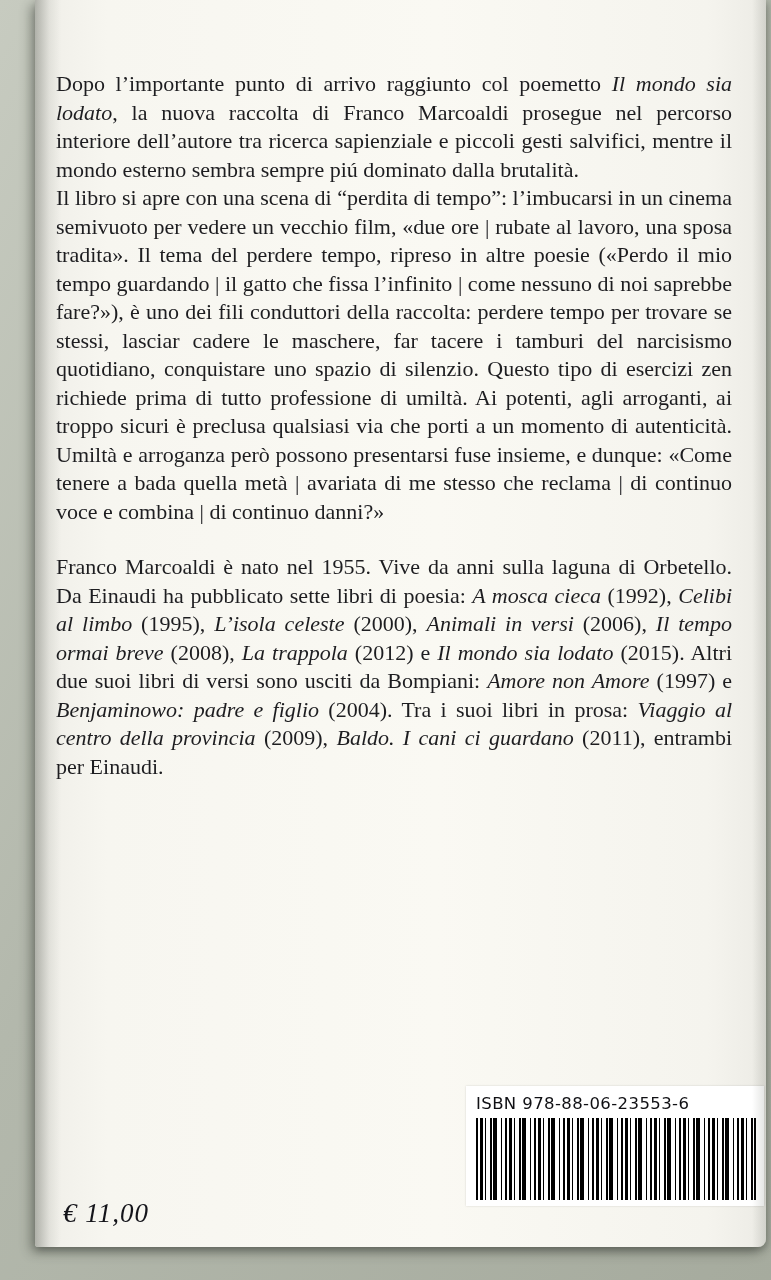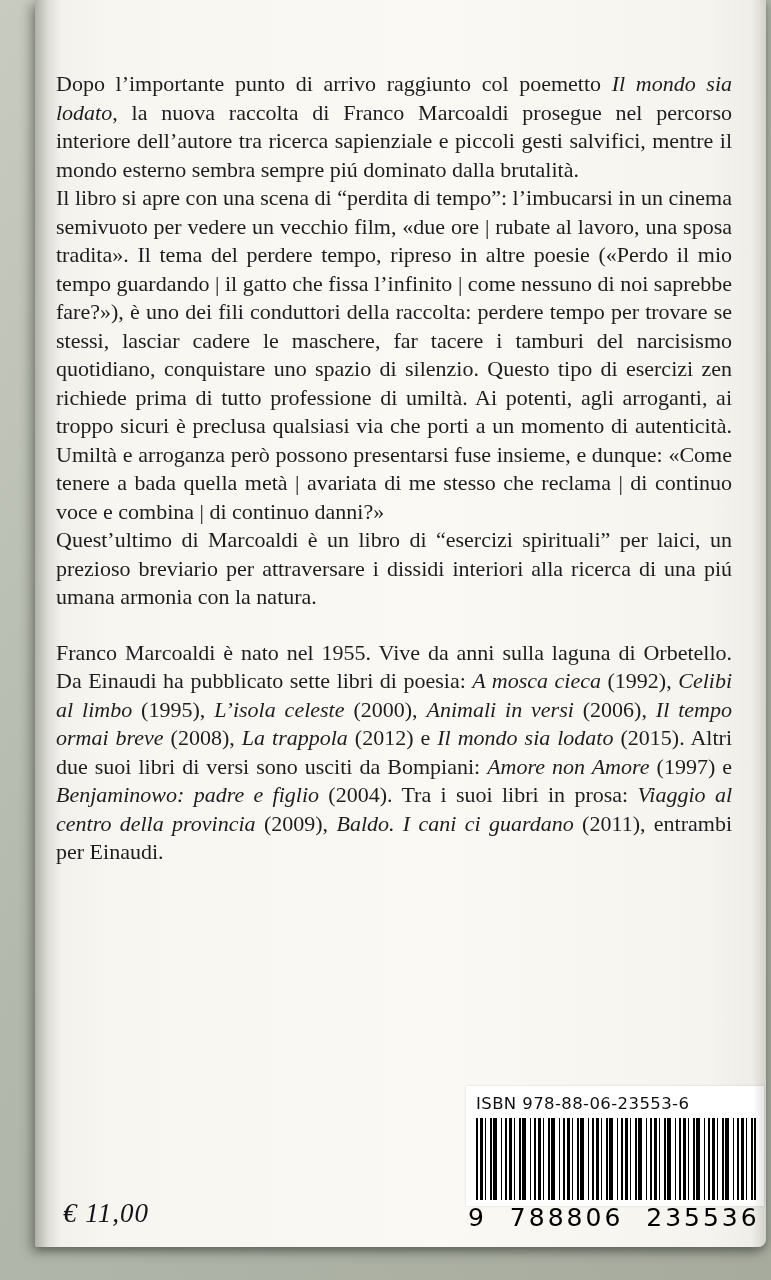--- a/index.html
+++ b/index.html
@@ -73,26 +73,24 @@
 </style>
 </head>
 <body>
 
 <div class="scene">
   <div class="cover">
 
     <div class="blurb">
       <p><span>Dopo l’importante punto di arrivo raggiunto col poemetto </span><span style="font-style: italic;">Il mondo sia lodato</span><span>, la nuova raccolta di Franco Marcoaldi prosegue nel percorso interiore dell’autore tra ricerca sapienziale e piccoli gesti salvifici, mentre il mondo esterno sembra sempre piú dominato dalla brutalità.</span></p>
       <p><span>Il libro si apre con una scena di “perdita di tempo”: l’imbucarsi in un cinema semivuoto per vedere un vecchio film, «due ore | rubate al lavoro, una sposa tradita». Il tema del perdere tempo, ripreso in altre poesie («Perdo il mio tempo guardando | il gatto che fissa l’infinito | come nessuno di noi saprebbe fare?»), è uno dei fili conduttori della raccolta: perdere tempo per trovare se stessi, lasciar cadere le maschere, far tacere i tamburi del narcisismo quotidiano, conquistare uno spazio di silenzio. Questo tipo di esercizi zen richiede prima di tutto professione di umiltà. Ai potenti, agli arroganti, ai troppo sicuri è preclusa qualsiasi via che porti a un momento di autenticità. Umiltà e arroganza però possono presentarsi fuse insieme, e dunque: «Come tenere a bada quella metà | avariata di me stesso che reclama | di continuo voce e combina | di continuo danni?»</span></p>
-      <p><span>Quest’ultimo di Marcoaldi è un libro di “esercizi spirituali” per laici, un prezioso breviario per attraversare i dissidi interiori alla ricerca di una piú umana armonia con la natura.</span></p>
       <p class="bio"><span>Franco Marcoaldi è nato nel 1955. Vive da anni sulla laguna di Orbetello. Da Einaudi ha pubblicato sette libri di poesia: </span><span style="font-style: italic;">A mosca cieca</span><span> (1992), </span><span style="font-style: italic;">Celibi al limbo</span><span> (1995), </span><span style="font-style: italic;">L’isola celeste</span><span> (2000), </span><span style="font-style: italic;">Animali in versi</span><span> (2006), </span><span style="font-style: italic;">Il tempo ormai breve</span><span> (2008), </span><span style="font-style: italic;">La trappola</span><span> (2012) e </span><span style="font-style: italic;">Il mondo sia lodato</span><span> (2015). Altri due suoi libri di versi sono usciti da Bompiani: </span><span style="font-style: italic;">Amore non Amore</span><span> (1997) e </span><span style="font-style: italic;">Benjaminowo: padre e figlio</span><span> (2004). Tra i suoi libri in prosa: </span><span style="font-style: italic;">Viaggio al centro della provincia</span><span> (2009), </span><span style="font-style: italic;">Baldo. I cani ci guardano</span><span> (2011), entrambi per Einaudi.</span></p>
     </div>
 
     <div class="price">€ 11,00</div>
 
     <div class="isbn-box">
       <div class="isbn-label">ISBN 978-88-06-23553-6</div>
       <div class="barcode"></div>
-      <div class="barcode-digits">9 788806 235536</div>
     </div>
 
   </div>
 </div>
 
 </body></html>

